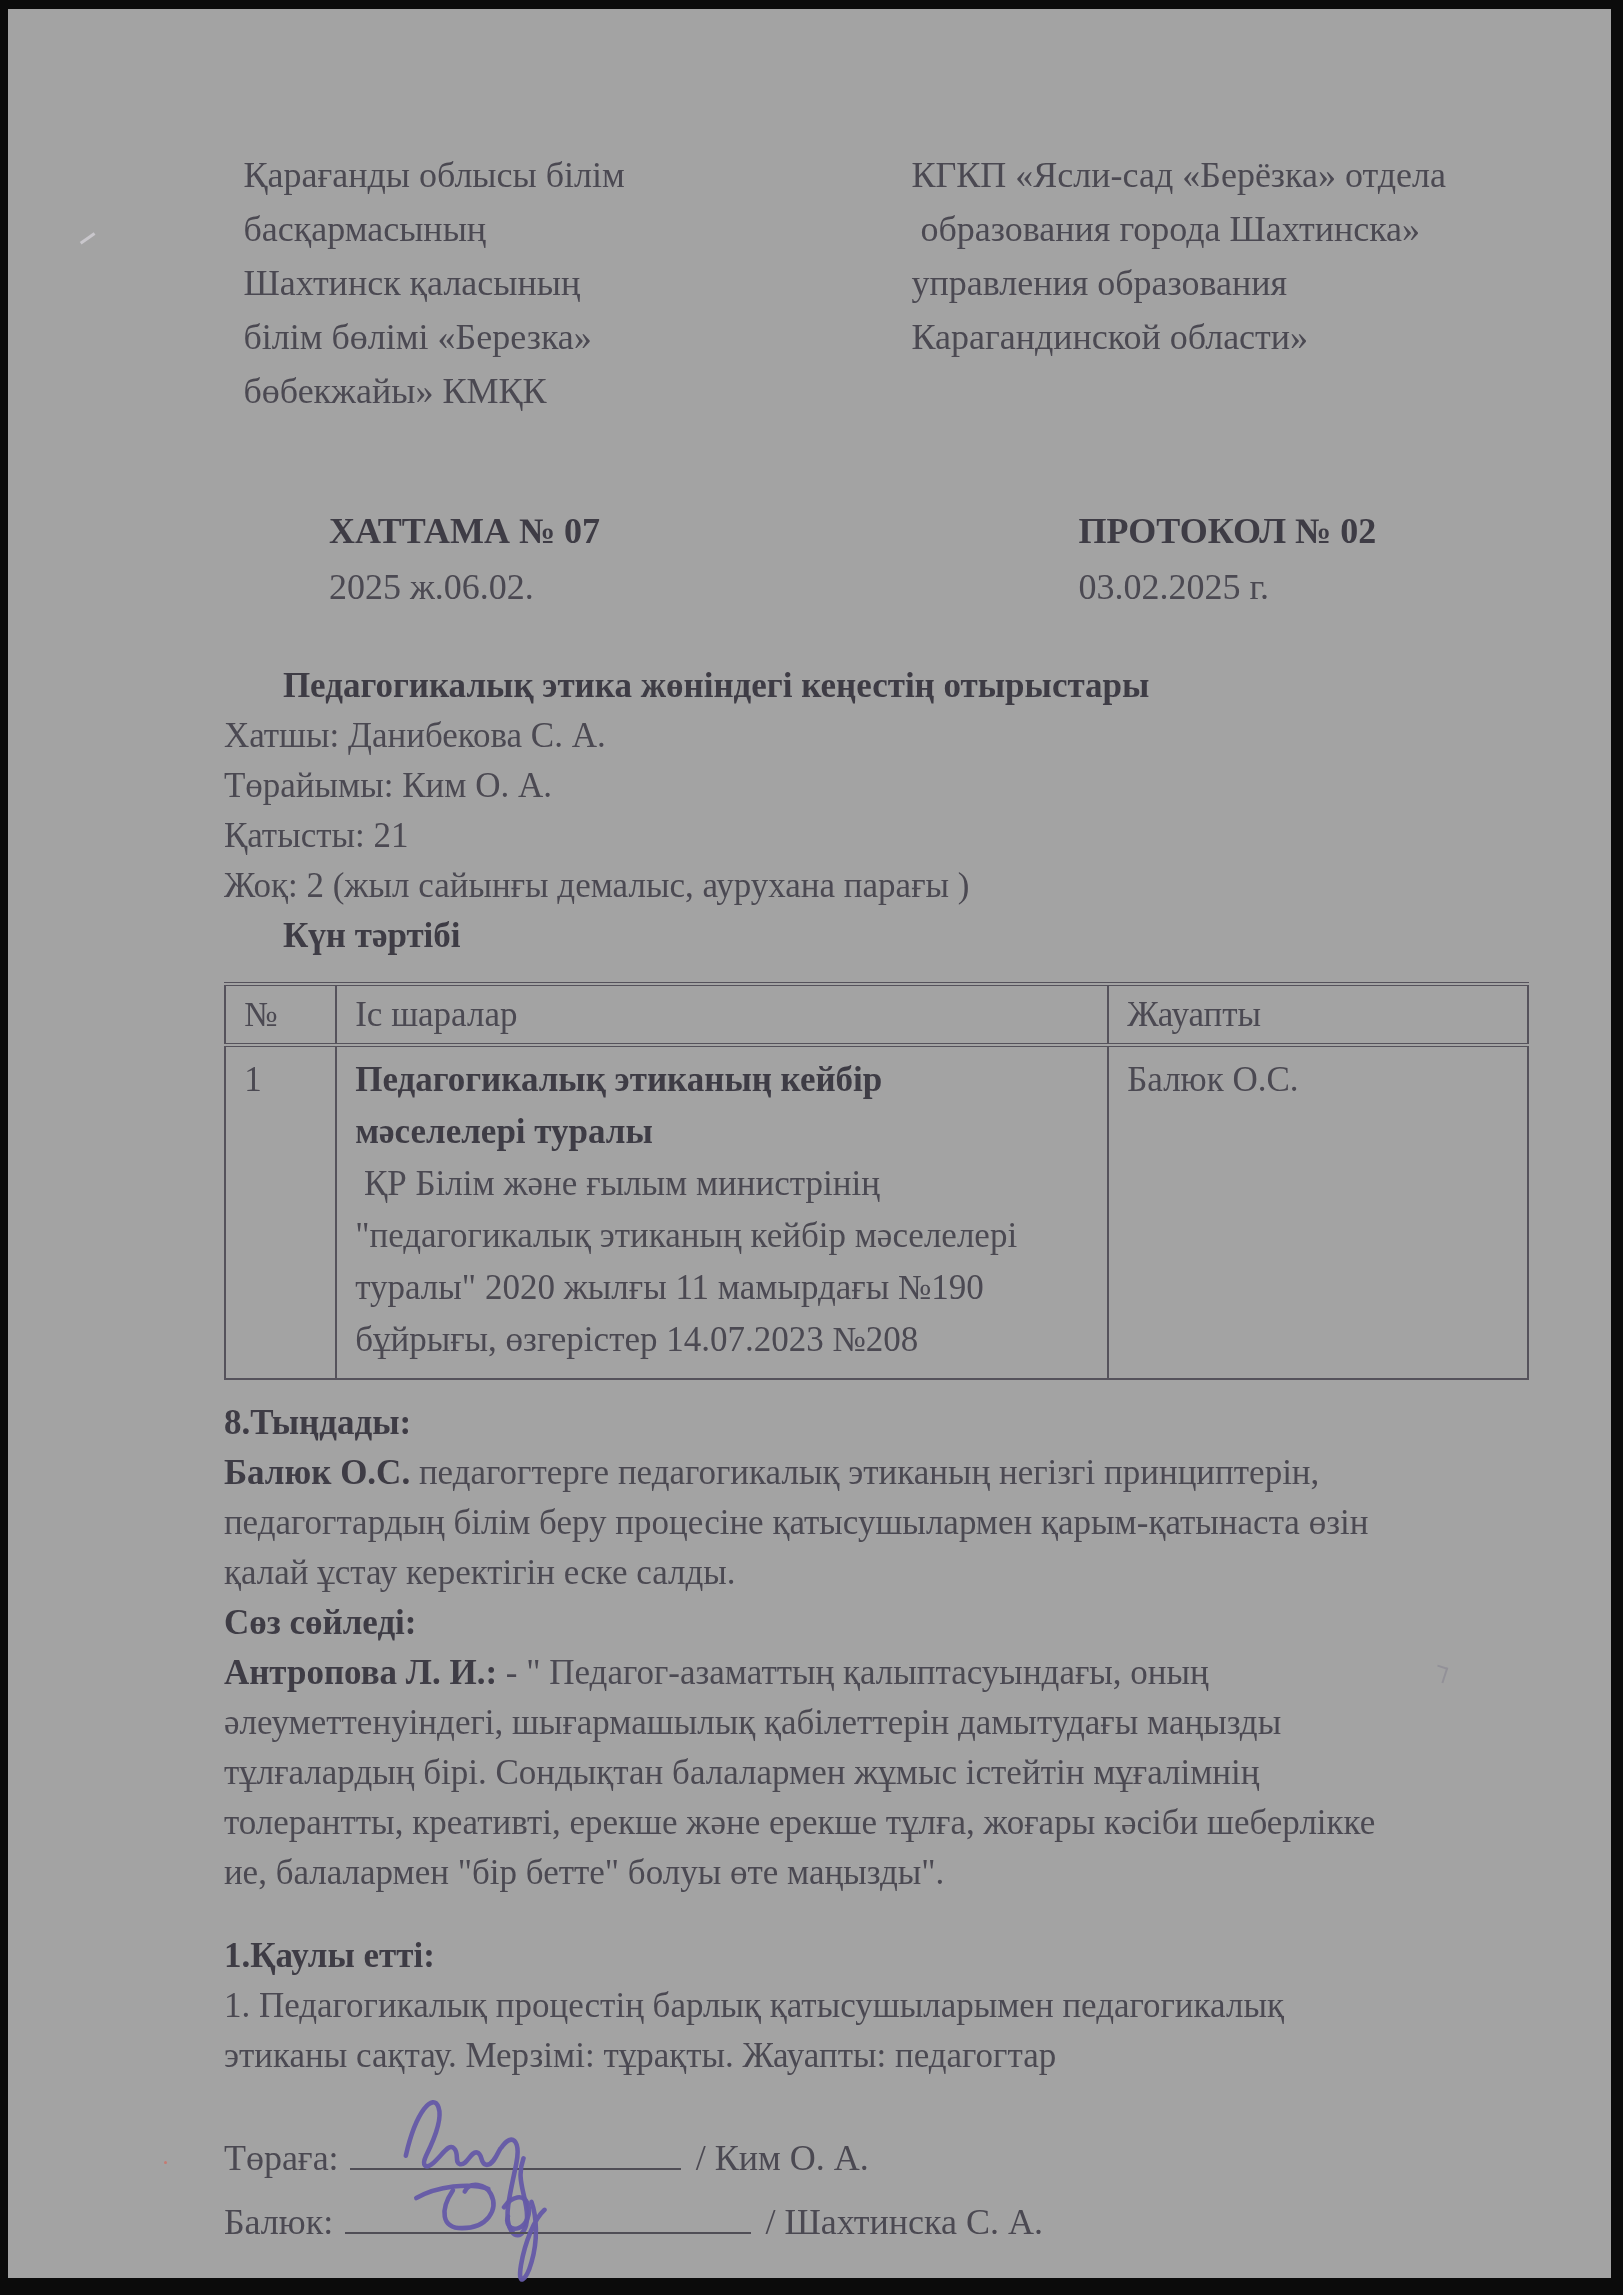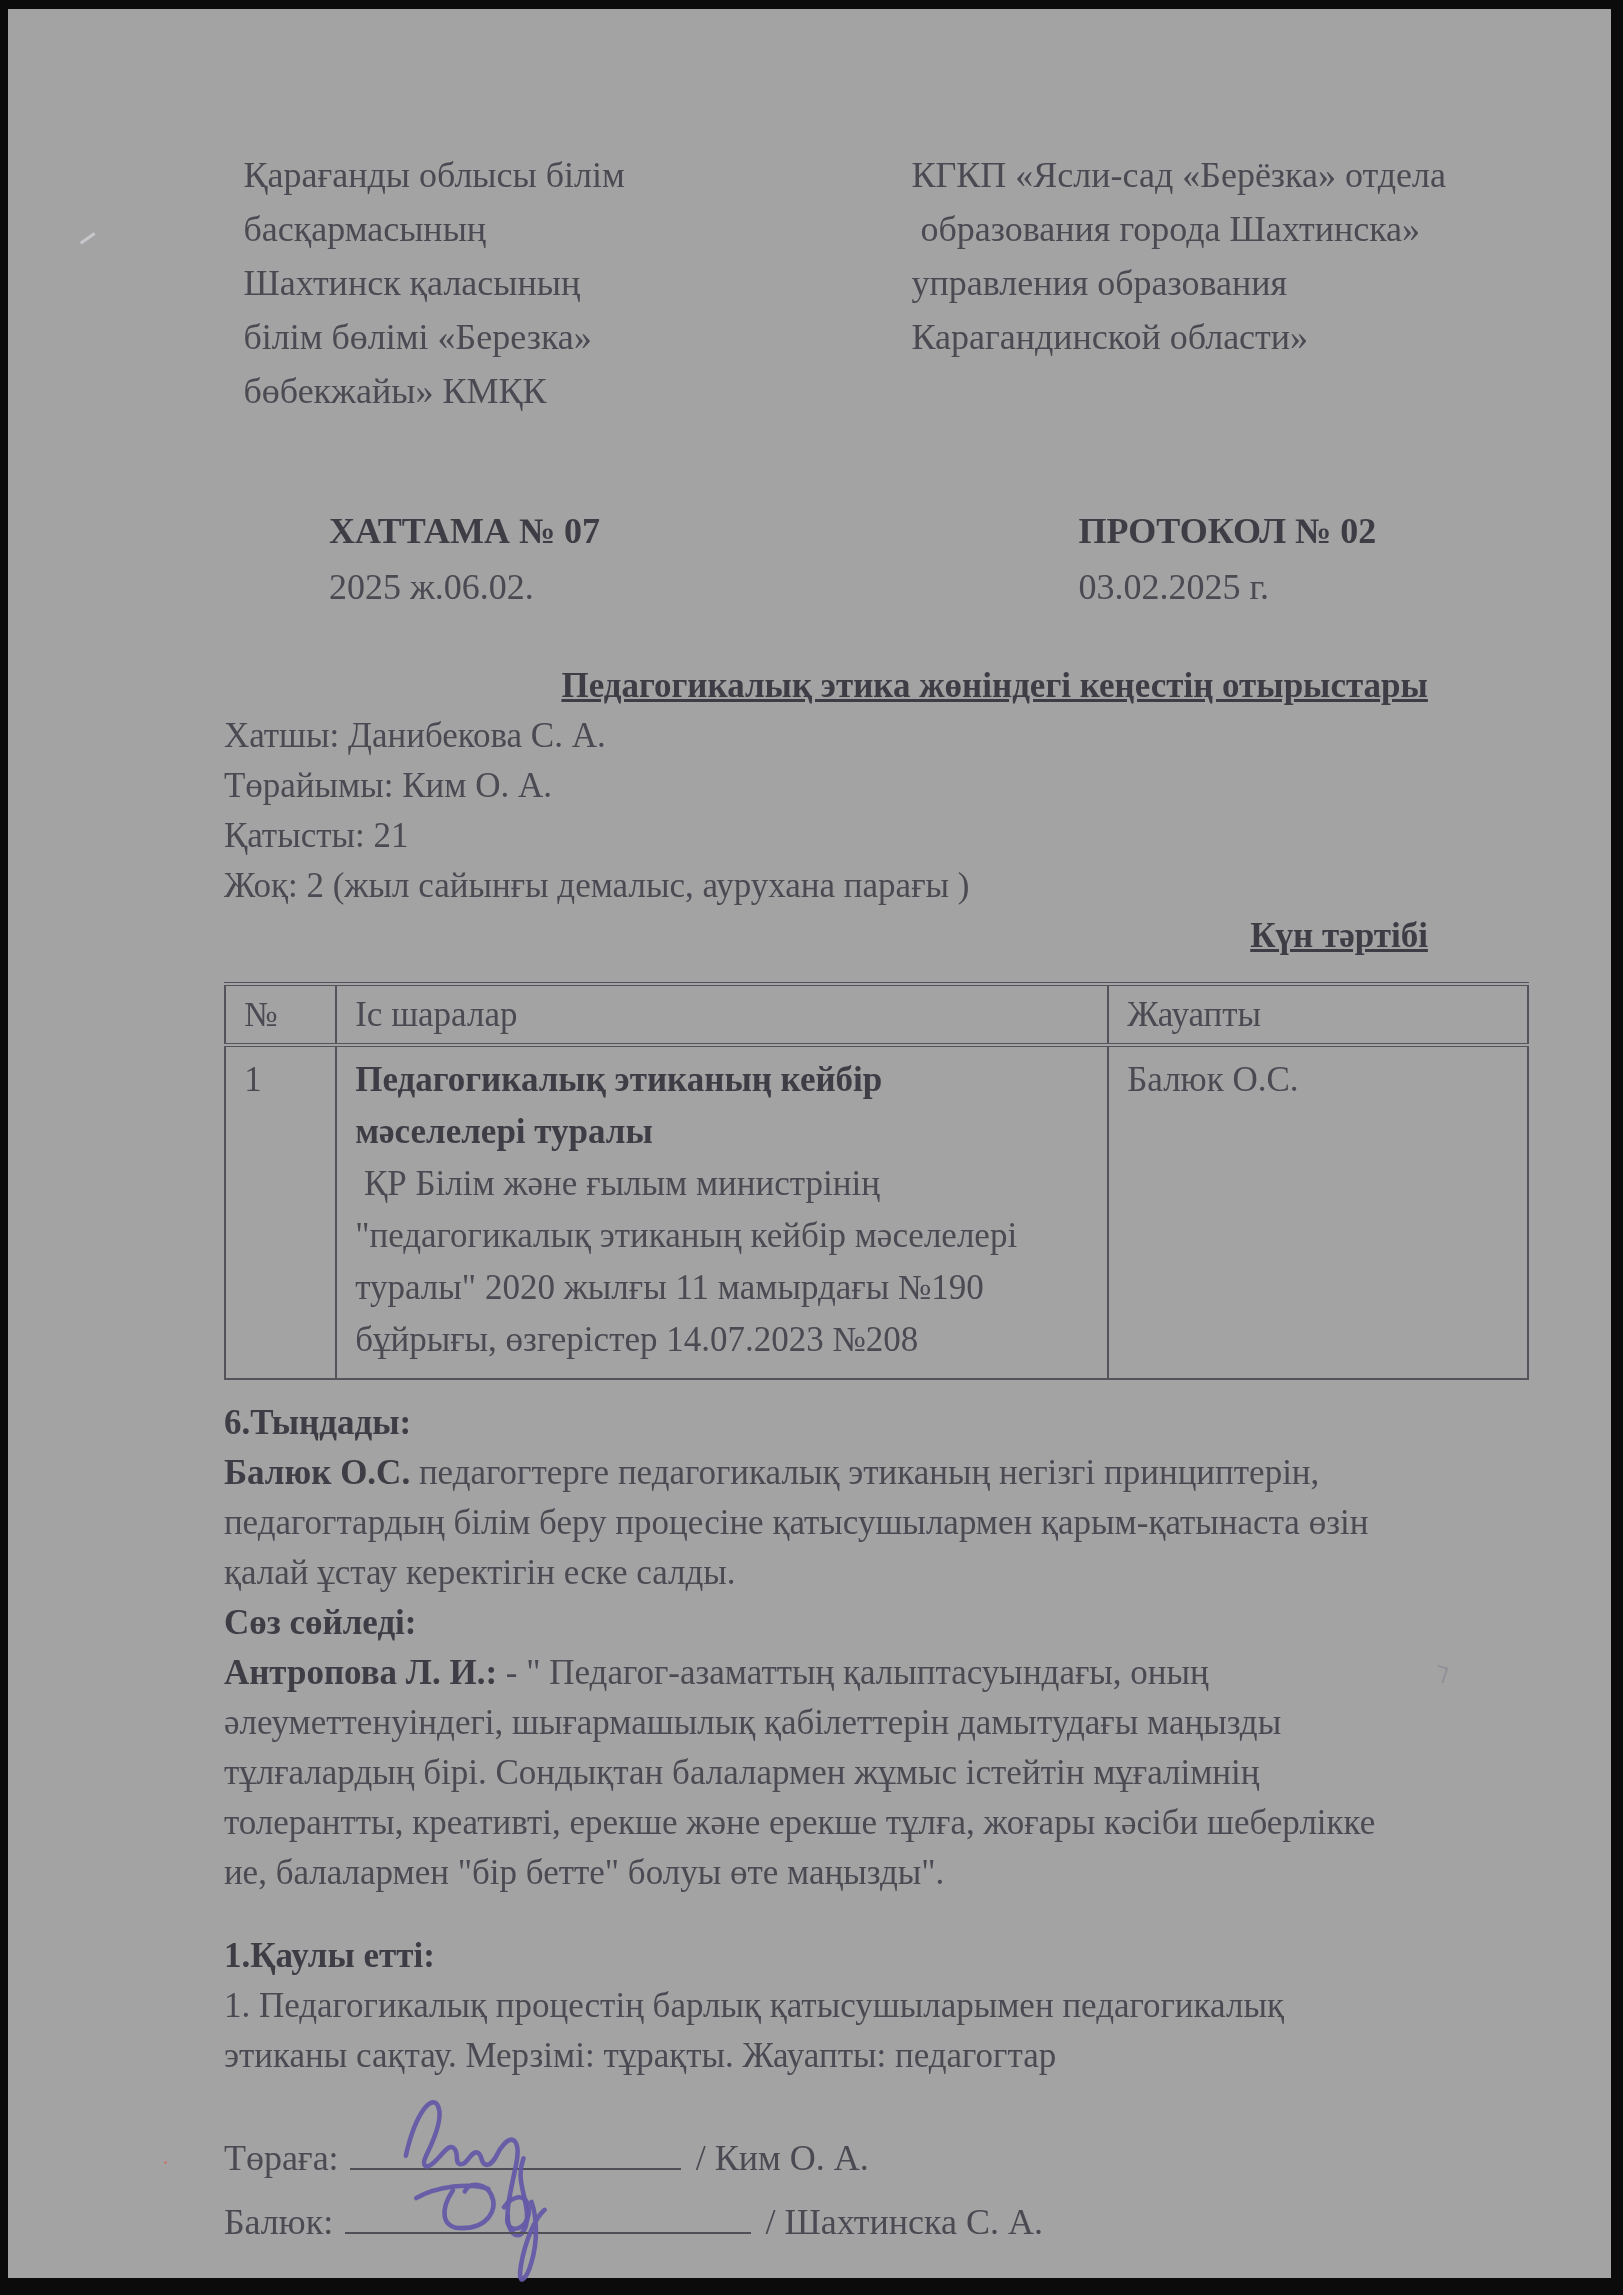--- a/index.html
+++ b/index.html
@@ -18,21 +18,21 @@
   .org-kk{margin-left:19.6px;width:419px;}
   .org-ru{margin-left:249px;width:641px;}
 
   
   .protocol-row{display:flex;margin-top:85px;font-size:36px;line-height:56px;}
   .protocol-kk{margin-left:105px;width:419px;}
   .protocol-ru{margin-left:334px;width:524px;}
 
   
   .meeting{margin-top:46px;font-size:35px;line-height:50px;width:1204px;}
-  .centered{text-align:right;padding-left:59px;text-decoration:underline;}
+  .centered{text-align:left;padding-left:59px;}
 
   
   table.agenda{border-collapse:collapse;table-layout:fixed;width:1304px;
                margin-top:21px;font-size:35px;}
   table.agenda col.c1{width:111px;}
   table.agenda col.c2{width:772px;}
   table.agenda col.c3{width:420px;}
   table.agenda,table.agenda th,table.agenda td{border:2px solid #55525b;}
   table.agenda{border-top:4.6px double #55525b;}
   table.agenda th{border-bottom:4.6px double #55525b;font-weight:normal;
@@ -128,21 +128,21 @@
 "педагогикалық этиканың кейбір мәселелері
 туралы" 2020 жылғы 11 мамырдағы №190
 бұйрығы, өзгерістер 14.07.2023 №208</div>
           </td>
           <td>Балюк О.С.</td>
         </tr>
       </tbody>
     </table>
 
     <div class="section sec-heard">
-      <div class="b">6.Тыңдады:</div>
+      <div class="b">8.Тыңдады:</div>
       <div class="line"><span class="b">Балюк О.С.</span><span> педагогтерге педагогикалық этиканың негізгі принциптерін,</span></div>
       <div class="lines">педагогтардың білім беру процесіне қатысушылармен қарым-қатынаста өзін
 қалай ұстау керектігін еске салды.</div>
 
       <div class="b">Сөз сөйледі:</div>
       <div class="line"><span class="b">Антропова Л. И.:</span><span> - " Педагог-азаматтың қалыптасуындағы, оның</span></div>
       <div class="lines">әлеуметтенуіндегі, шығармашылық қабілеттерін дамытудағы маңызды
 тұлғалардың бірі. Сондықтан балалармен жұмыс істейтін мұғалімнің
 толерантты, креативті, ерекше және ерекше тұлға, жоғары кәсіби шеберлікке
 ие, балалармен "бір бетте" болуы өте маңызды".</div>

